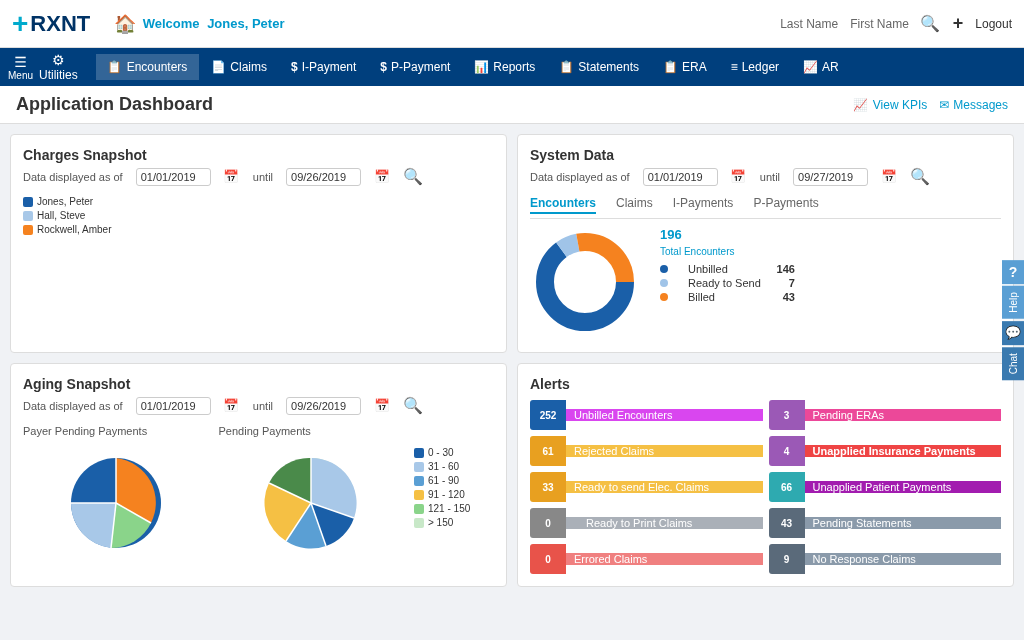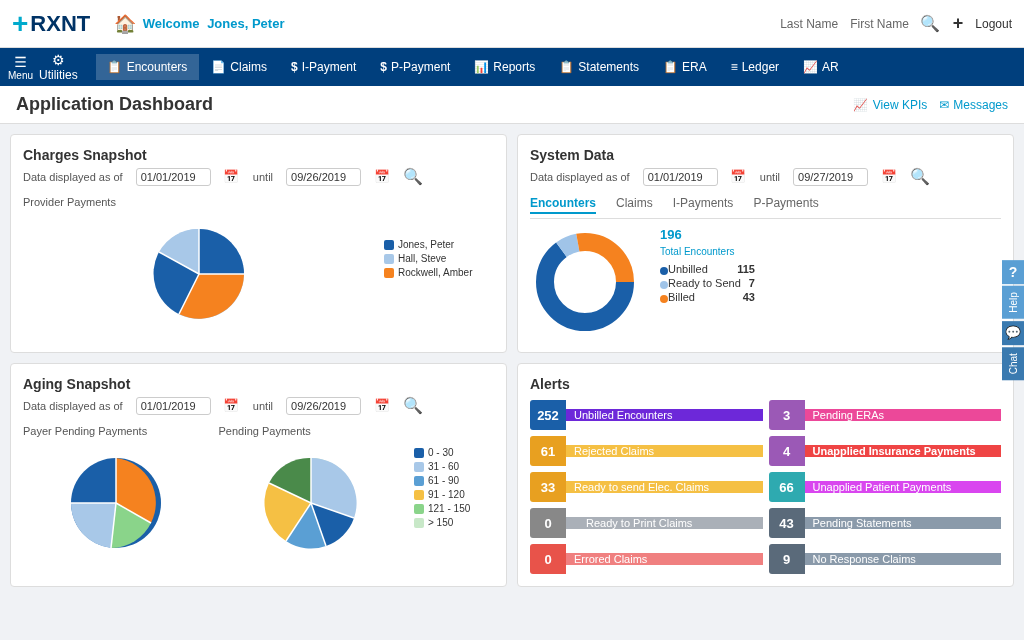--- a/index.html
+++ b/index.html
@@ -50,28 +50,28 @@
     .legend-dot { width: 10px; height: 10px; border-radius: 2px; flex-shrink: 0; }
 
     
     .system-tabs { display: flex; gap: 20px; margin-bottom: 8px; border-bottom: 1px solid #ddd; padding-bottom: 4px; }
     .system-tab { font-size: 12px; color: #666; cursor: pointer; padding-bottom: 2px; }
     .system-tab.active { color: #0099cc; border-bottom: 2px solid #0099cc; font-weight: bold; }
     .system-data-content { display: flex; gap: 12px; align-items: flex-start; }
     .donut-section { flex-shrink: 0; }
     .enc-stats { font-size: 11px; }
     .enc-stats .total { color: #0099cc; font-size: 13px; font-weight: bold; margin-bottom: 4px; }
-    .enc-stats .stat-row { display: flex; align-items: flex-end; gap: 0; margin-bottom: 2px; }
+    .enc-stats .stat-row { display: flex; align-items: center; gap: 20px; margin-bottom: 2px; }
     .stat-dot { width: 8px; height: 8px; border-radius: 50%; flex-shrink: 0; }
     .stat-val { font-weight: bold; margin-left: auto; padding-left: 8px; }
 
     
     .alerts-grid { display: grid; grid-template-columns: 1fr 1fr; gap: 6px; margin-top: 8px; }
     .alert-item { display: flex; align-items: center; border-radius: 3px; overflow: hidden; height: 30px; }
-    .alert-num { min-width: 36px; height: 100%; display: flex; align-items: center; justify-content: center; font-weight: bold; font-size: 13px; color: #fff; }
+    .alert-num { min-width: 36px; height: 100%; display: flex; align-items: center; justify-content: center; font-weight: bold; font-size: 10px; color: #fff; }
     .alert-label { padding: 0 8px; font-size: 11px; flex: 1; display: flex; align-items: center; }
 
     
     .side-help { position: fixed; right: 0; top: 50%; transform: translateY(-50%); display: flex; flex-direction: column; gap: 2px; z-index: 100; }
     .side-btn { background: #5a9fd4; color: #fff; border: none; cursor: pointer; padding: 6px 4px; font-size: 10px; writing-mode: vertical-rl; text-orientation: mixed; transform: rotate(180deg); width: 22px; }
     .side-btn.help { background: #5a9fd4; }
     .side-btn.chat { background: #3a7ab0; }
     .side-q { background: #5a9fd4; color: #fff; border: none; cursor: pointer; font-size: 14px; font-weight: bold; width: 22px; height: 24px; display: flex; align-items: center; justify-content: center; }
     .side-chat-icon { background: #3a7ab0; color: #fff; width: 22px; height: 24px; display: flex; align-items: center; justify-content: center; font-size: 13px; }
   </style>
@@ -169,34 +169,20 @@
     <div class="date-row">
       <span>Data displayed as of</span>
       <input type="text" class="date-input" value="01/01/2019" style="">
       <span class="cal-icon">📅</span>
       <span>until</span>
       <input type="text" class="date-input" value="09/26/2019" style="">
       <span class="cal-icon">📅</span>
       <button class="search-btn">🔍</button>
     </div>
     <div class="charts-row">
-      <div class="chart-block">
-        <div class="chart-label">Provider Payments</div>
-        <svg width="120" height="110" viewBox="0 0 120 110">
-          <circle cx="60" cy="60" r="45" fill="#a8c8e8"></circle>
-          <path d="M60 60 L60 15 A45 45 0 0 1 105 60 Z" fill="#1a5fa8"></path>
-          <path d="M60 60 L105 60 A45 45 0 0 1 40 100 Z" fill="#f5821f"></path>
-          <path d="M60 60 L40 100 A45 45 0 0 1 20 38 Z" fill="#1a5fa8"></path>
-          <path d="M60 60 L20 38 A45 45 0 0 1 60 15 Z" fill="#a8c8e8"></path>
-          <line x1="60" y1="60" x2="60" y2="15" stroke="white" stroke-width="1.5"></line>
-          <line x1="60" y1="60" x2="105" y2="60" stroke="white" stroke-width="1.5"></line>
-          <line x1="60" y1="60" x2="40" y2="100" stroke="white" stroke-width="1.5"></line>
-          <line x1="60" y1="60" x2="20" y2="38" stroke="white" stroke-width="1.5"></line>
-        </svg>
-      </div>
       <div class="legend" style="min-width:110px;">
         <div class="legend-item">
           <div class="legend-dot" style="background:#1a5fa8;"></div>
           <span>Jones, Peter</span>
         </div>
         <div class="legend-item">
           <div class="legend-dot" style="background:#a8c8e8;"></div>
           <span>Hall, Steve</span>
         </div>
         <div class="legend-item">
@@ -234,21 +220,21 @@
           <circle cx="55" cy="55" r="22" fill="white"></circle>
         </svg>
       </div>
       <div style="margin-left:8px;">
         <div class="enc-stats">
           <div class="total">196</div>
           <div style="font-size:10px;color:#0099cc;margin-bottom:6px;">Total Encounters</div>
           <div class="stat-row">
             <div class="stat-dot" style="background:#1a5fa8;"></div>
             <span>Unbilled</span>
-            <span class="stat-val">115</span>
+            <span class="stat-val">146</span>
           </div>
           <div class="stat-row">
             <div class="stat-dot" style="background:#a0c4e8;"></div>
             <span>Ready to Send</span>
             <span class="stat-val">7</span>
           </div>
           <div class="stat-row">
             <div class="stat-dot" style="background:#f5821f;"></div>
             <span>Billed</span>
             <span class="stat-val">43</span>
@@ -328,21 +314,21 @@
     </div>
   </div>
 
   <div class="panel">
     <div class="panel-title">Alerts</div>
     <div class="alerts-grid">
 
       <div style="display:flex;flex-direction:column;gap:6px;">
         <div class="alert-item">
           <div class="alert-num" style="background:#1a5fa8;">252</div>
-          <div class="alert-label" style="background:#6d28d9;color:#fff;">Unbilled Encounters</div>
+          <div class="alert-label" style="background:#d946ef;color:#fff;">Unbilled Encounters</div>
         </div>
         <div class="alert-item">
           <div class="alert-num" style="background:#e8a020;">61</div>
           <div class="alert-label" style="background:#f5c044;color:#fff;">Rejected Claims</div>
         </div>
         <div class="alert-item">
           <div class="alert-num" style="background:#e8a020;">33</div>
           <div class="alert-label" style="background:#f5c044;color:#fff;">Ready to send Elec. Claims</div>
         </div>
         <div class="alert-item">
@@ -359,21 +345,21 @@
         <div class="alert-item">
           <div class="alert-num" style="background:#9b59b6;">3</div>
           <div class="alert-label" style="background:#ec4899;color:#fff;">Pending ERAs</div>
         </div>
         <div class="alert-item">
           <div class="alert-num" style="background:#9b59b6;">4</div>
           <div class="alert-label" style="background:#ef4444;color:#fff;font-weight:bold;">Unapplied Insurance Payments</div>
         </div>
         <div class="alert-item">
           <div class="alert-num" style="background:#2eaab0;">66</div>
-          <div class="alert-label" style="background:#d946ef;color:#fff;">Unapplied Patient Payments</div>
+          <div class="alert-label" style="background:#a21caf;color:#fff;">Unapplied Patient Payments</div>
         </div>
         <div class="alert-item">
           <div class="alert-num" style="background:#5a6a7a;">43</div>
           <div class="alert-label" style="background:#8a9aaa;color:#fff;">Pending Statements</div>
         </div>
         <div class="alert-item">
           <div class="alert-num" style="background:#5a6a7a;">9</div>
           <div class="alert-label" style="background:#8a9aaa;color:#fff;">No Response Claims</div>
         </div>
       </div>

